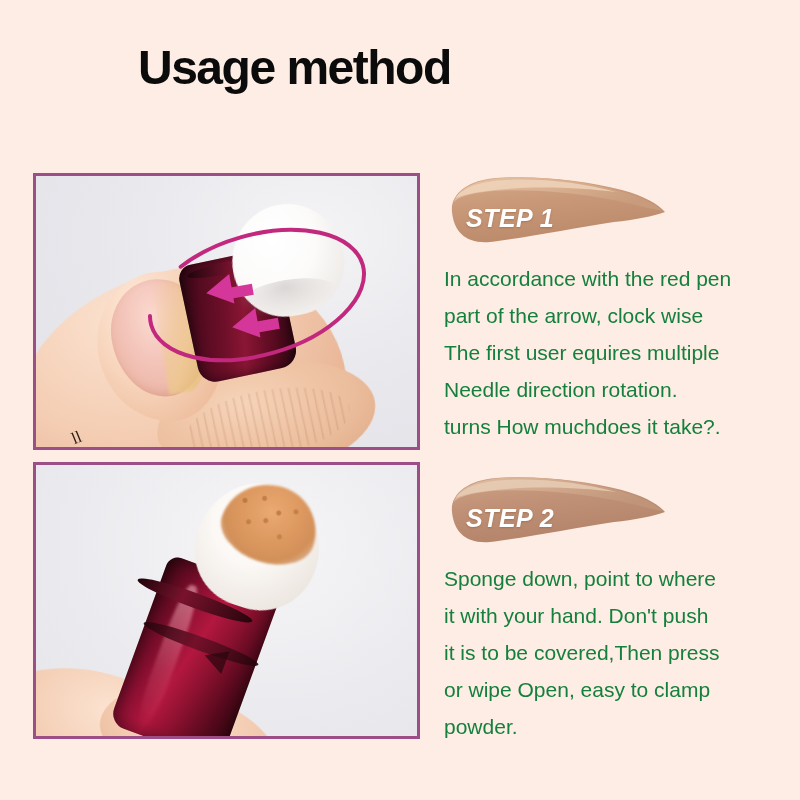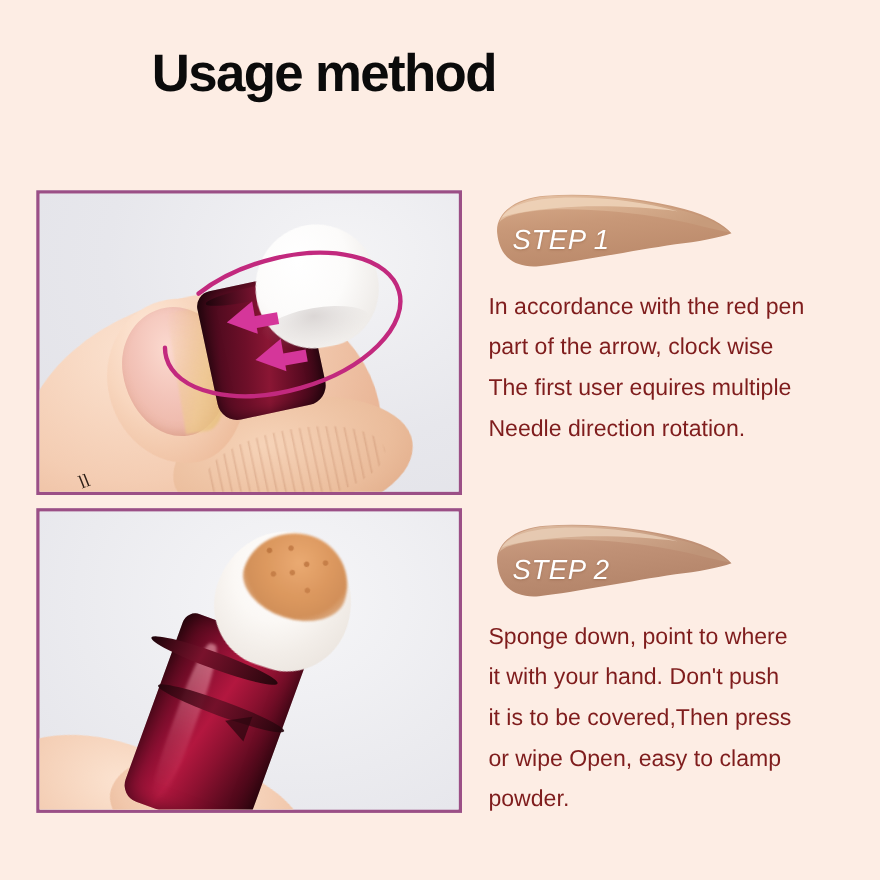--- a/index.html
+++ b/index.html
@@ -307,32 +307,32 @@
     position: relative;
     width: 225px;
     height: 80px;
   }
   .smear-label {
     position: absolute;
     left: 22px;
     top: 32px;
     font-size: 25px;
     font-style: italic;
-    font-weight: normal;
+    font-weight: bold;
     color: #FFFFFF;
     letter-spacing: 0.5px;
     text-shadow: 0 1px 2px rgba(120,70,40,.35);
     z-index: 3;
     white-space: nowrap;
   }
   .step-text {
     margin-top: 8px;
     font-size: 21px;
     line-height: 37px;
-    color: #7f1d1d;
+    color: #15803d;
     width: 330px;
   }
   .step-text p { margin: 0; }
 </style>
 </head>
 <body>
 
 <div class="page">
 
   <div class="title">Usage method</div>
@@ -407,20 +407,21 @@
         <path d="M12,26 C18,15 38,9 62,8 C98,6 140,11 172,20
                  C140,16 96,14 62,17 C38,19 20,22 12,26 Z" fill="#EFD3BA" opacity="0.85"></path>
       </svg>
       <div class="smear-label">STEP 1</div>
     </div>
     <div class="step-text">
       <p>In accordance with the red pen</p>
       <p>part of the arrow, clock wise</p>
       <p>The first user equires multiple</p>
       <p>Needle direction rotation.</p>
+      <p>turns How muchdoes it take?.</p>
     </div>
   </div>
 
   <div class="step-block" id="step-2">
     <div class="smear-wrap">
       <svg width="225" height="80" viewBox="0 0 225 80">
         <defs>
           <linearGradient id="smear2body" x1="0" y1="0" x2="0.35" y2="1">
             <stop offset="0%" stop-color="#CFA184"></stop>
             <stop offset="45%" stop-color="#C09176"></stop>

